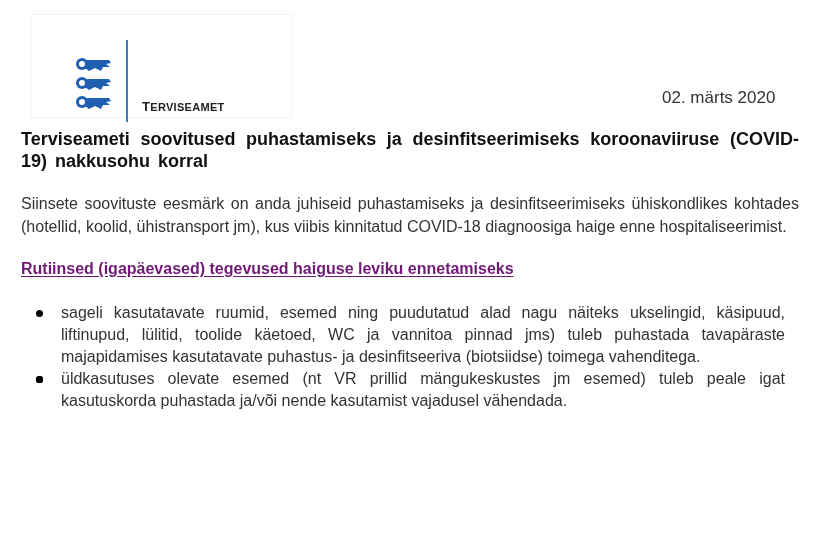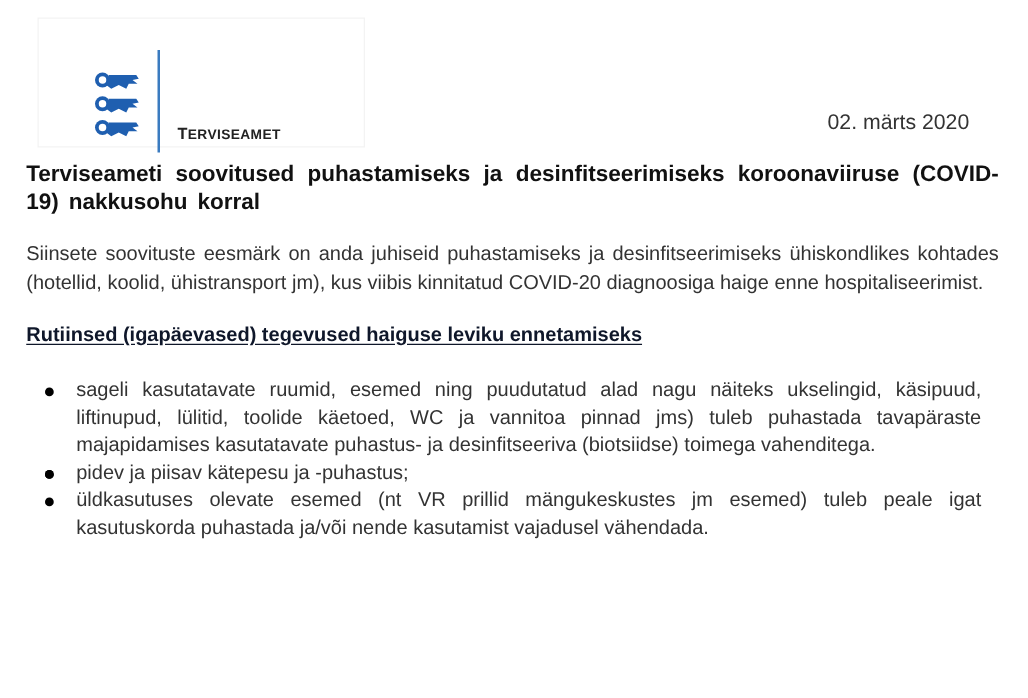--- a/index.html
+++ b/index.html
@@ -78,21 +78,21 @@
       margin: 20px 0 0 0;
       font-size: 16px;
       line-height: 23px;
       color: #333;
       text-align: justify;
     }
     .subheading {
       margin: 22px 0 0 0;
       font-size: 16px;
       font-weight: bold;
-      color: #0f172a;
+      color: #701a75;
       text-decoration: underline;
       text-underline-offset: 2px;
     }
     ul.bullets {
       list-style: none;
       margin: 24px 14px 0 0;
       padding: 0;
     }
     ul.bullets li {
       position: relative;
@@ -137,21 +137,21 @@
     </g>
   </svg>
   <div class="divider"></div>
   <div class="org-name"><span class="big">T</span><span>ERVISEAMET</span></div>
 </div>
 
 <div class="date">02. märts 2020</div>
 
 <div class="content">
   <h1 class="title">Terviseameti soovitused puhastamiseks ja desinfitseerimiseks koroonaviiruse (COVID-19) nakkusohu korral</h1>
-  <p class="intro">Siinsete soovituste eesmärk on anda juhiseid puhastamiseks ja desinfitseerimiseks ühiskondlikes kohtades (hotellid, koolid, ühistransport jm), kus viibis kinnitatud COVID-20 diagnoosiga haige enne hospitaliseerimist.</p>
+  <p class="intro">Siinsete soovituste eesmärk on anda juhiseid puhastamiseks ja desinfitseerimiseks ühiskondlikes kohtades (hotellid, koolid, ühistransport jm), kus viibis kinnitatud COVID-18 diagnoosiga haige enne hospitaliseerimist.</p>
   <h2 class="subheading">Rutiinsed (igapäevased) tegevused haiguse leviku ennetamiseks</h2>
   <ul class="bullets">
     <li><span class="dot"></span><span>sageli kasutatavate ruumid, esemed ning puudutatud alad nagu näiteks ukselingid, käsipuud, liftinupud, lülitid, toolide käetoed, WC ja vannitoa pinnad jms)  tuleb puhastada tavapäraste majapidamises kasutatavate puhastus- ja desinfitseeriva (biotsiidse) toimega vahenditega.</span></li>
     <li><span class="dot"></span></li>
-    <li><span class="dot"></span><span>pidev ja piisav kätepesu ja -puhastus;</span></li>
+    <li><span class="dot"></span></li>
     <li><span class="dot"></span><span>üldkasutuses olevate esemed (nt VR prillid mängukeskustes jm esemed) tuleb peale igat kasutuskorda puhastada ja/või nende kasutamist vajadusel vähendada.</span></li>
   </ul>
 </div>
 
 </body></html>

